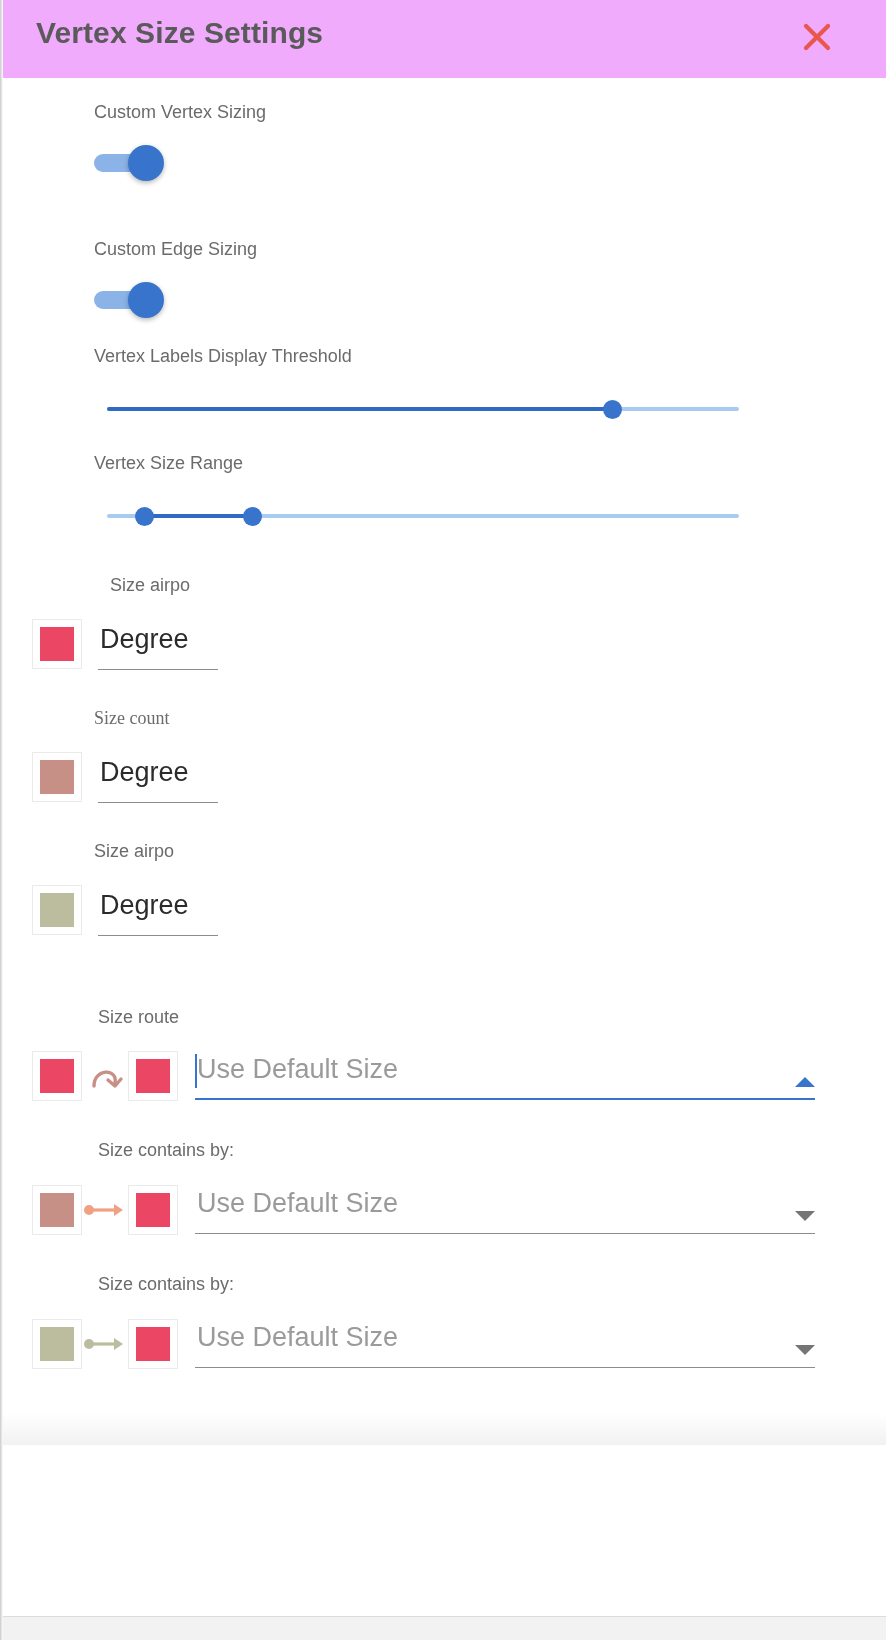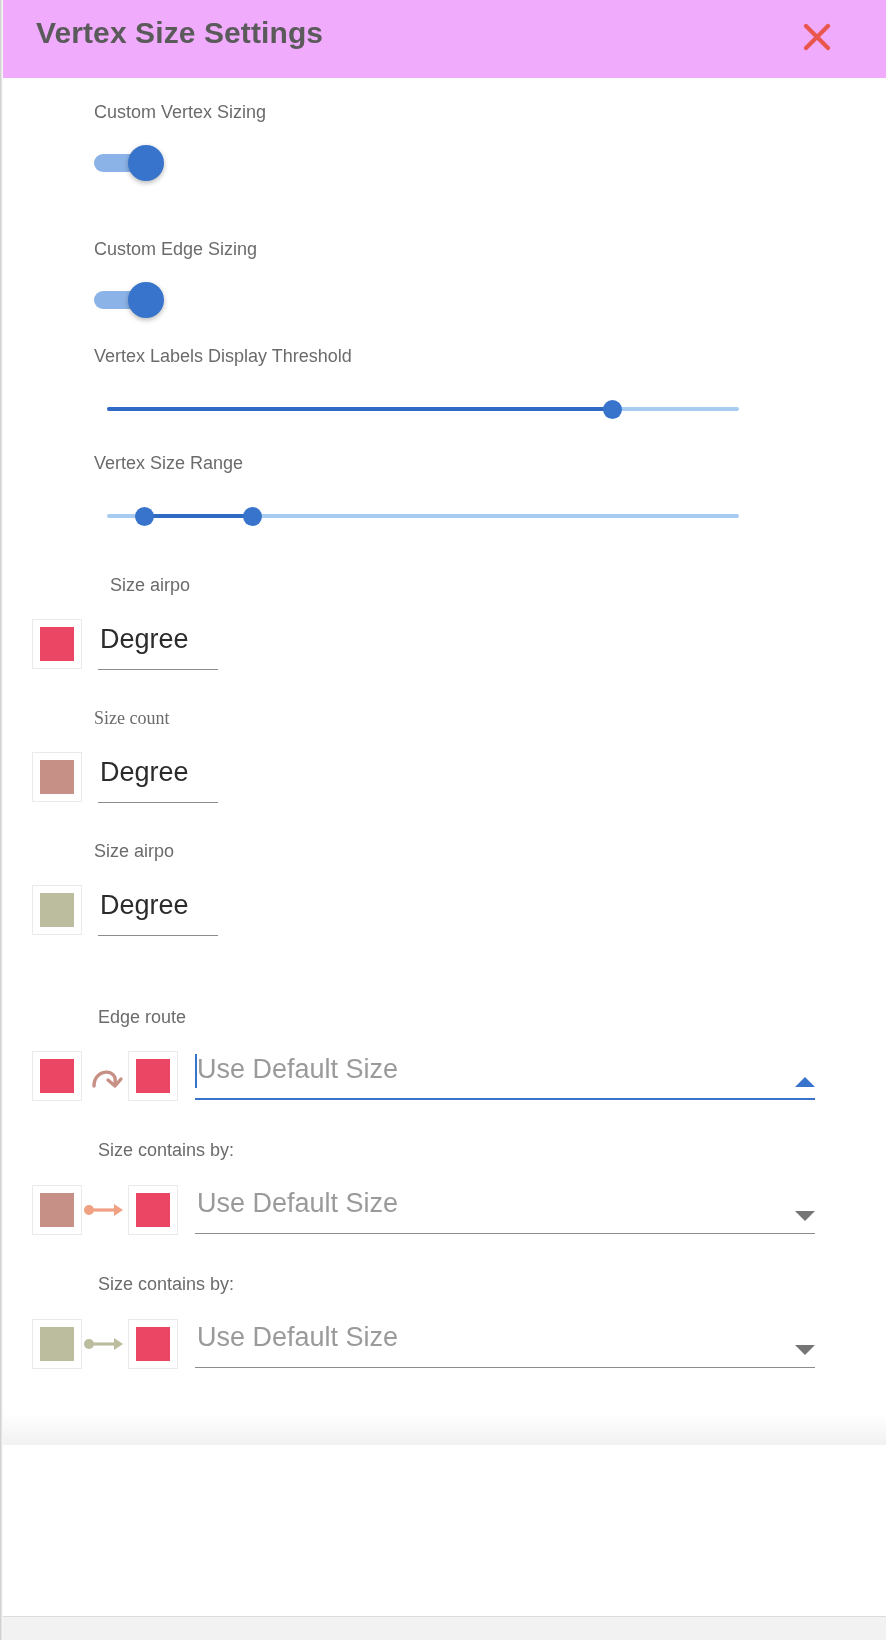--- a/index.html
+++ b/index.html
@@ -314,21 +314,21 @@
     <div class="swatch-row" style="left:32px; top:806px;">
       <span class="swatch">
         <i style="background:#bcbc9e;"></i>
       </span>
     </div>
     <div class="select" style="left:98px; top:806px; width:120px;">
       <span class="value filled">Degree</span>
       <span class="underline"></span>
     </div>
 
-    <div class="field-label" style="left:98px; top:929px;">Edge route</div>
+    <div class="field-label" style="left:98px; top:929px;">Size route</div>
     <div class="swatch-row" style="left:32px; top:972px;">
       <span class="swatch">
         <i style="background:#ec4665;"></i>
       </span>
       <span class="edge-icon">
         <svg width="42" height="40" viewBox="0 0 42 40" aria-hidden="true">
           <path d="M10 30 C 10 12, 34 12, 31 27" fill="none" stroke="#c79086" stroke-width="3.4" stroke-linecap="round"></path>
           <path d="M24 24 L31 30 L37 23" fill="none" stroke="#c79086" stroke-width="3.4" stroke-linecap="round" stroke-linejoin="round"></path>
         </svg>
       </span>

